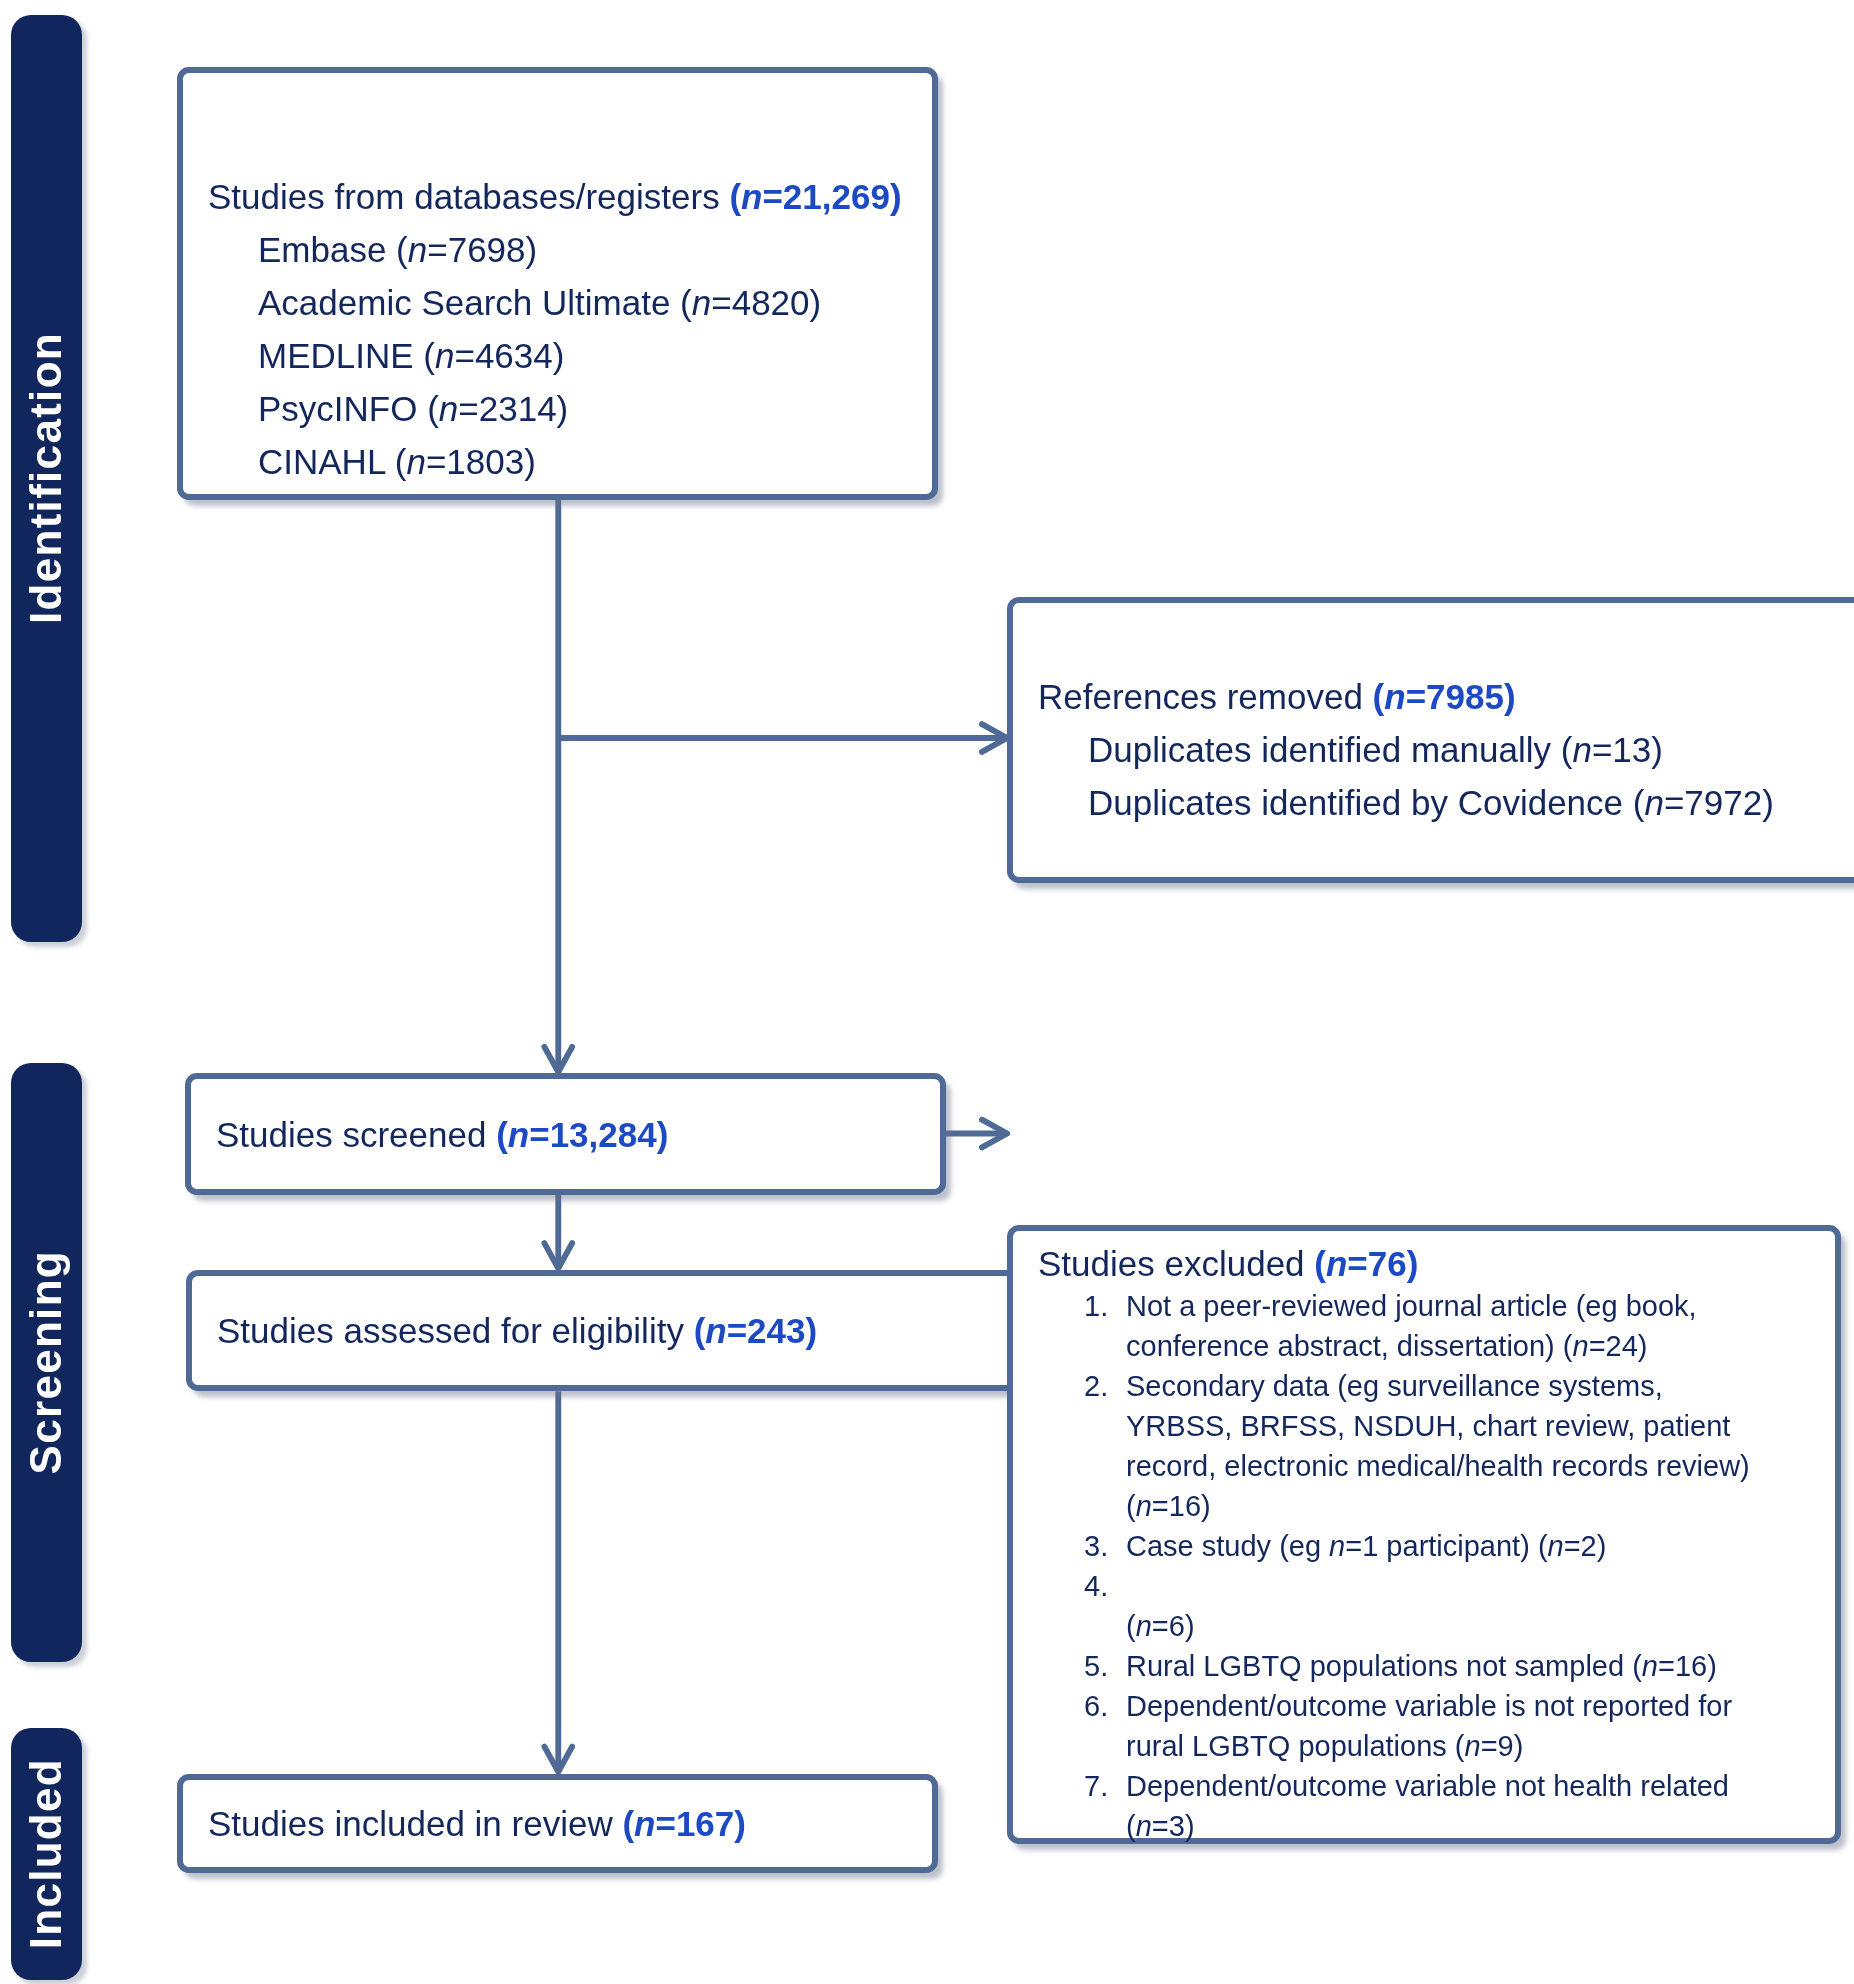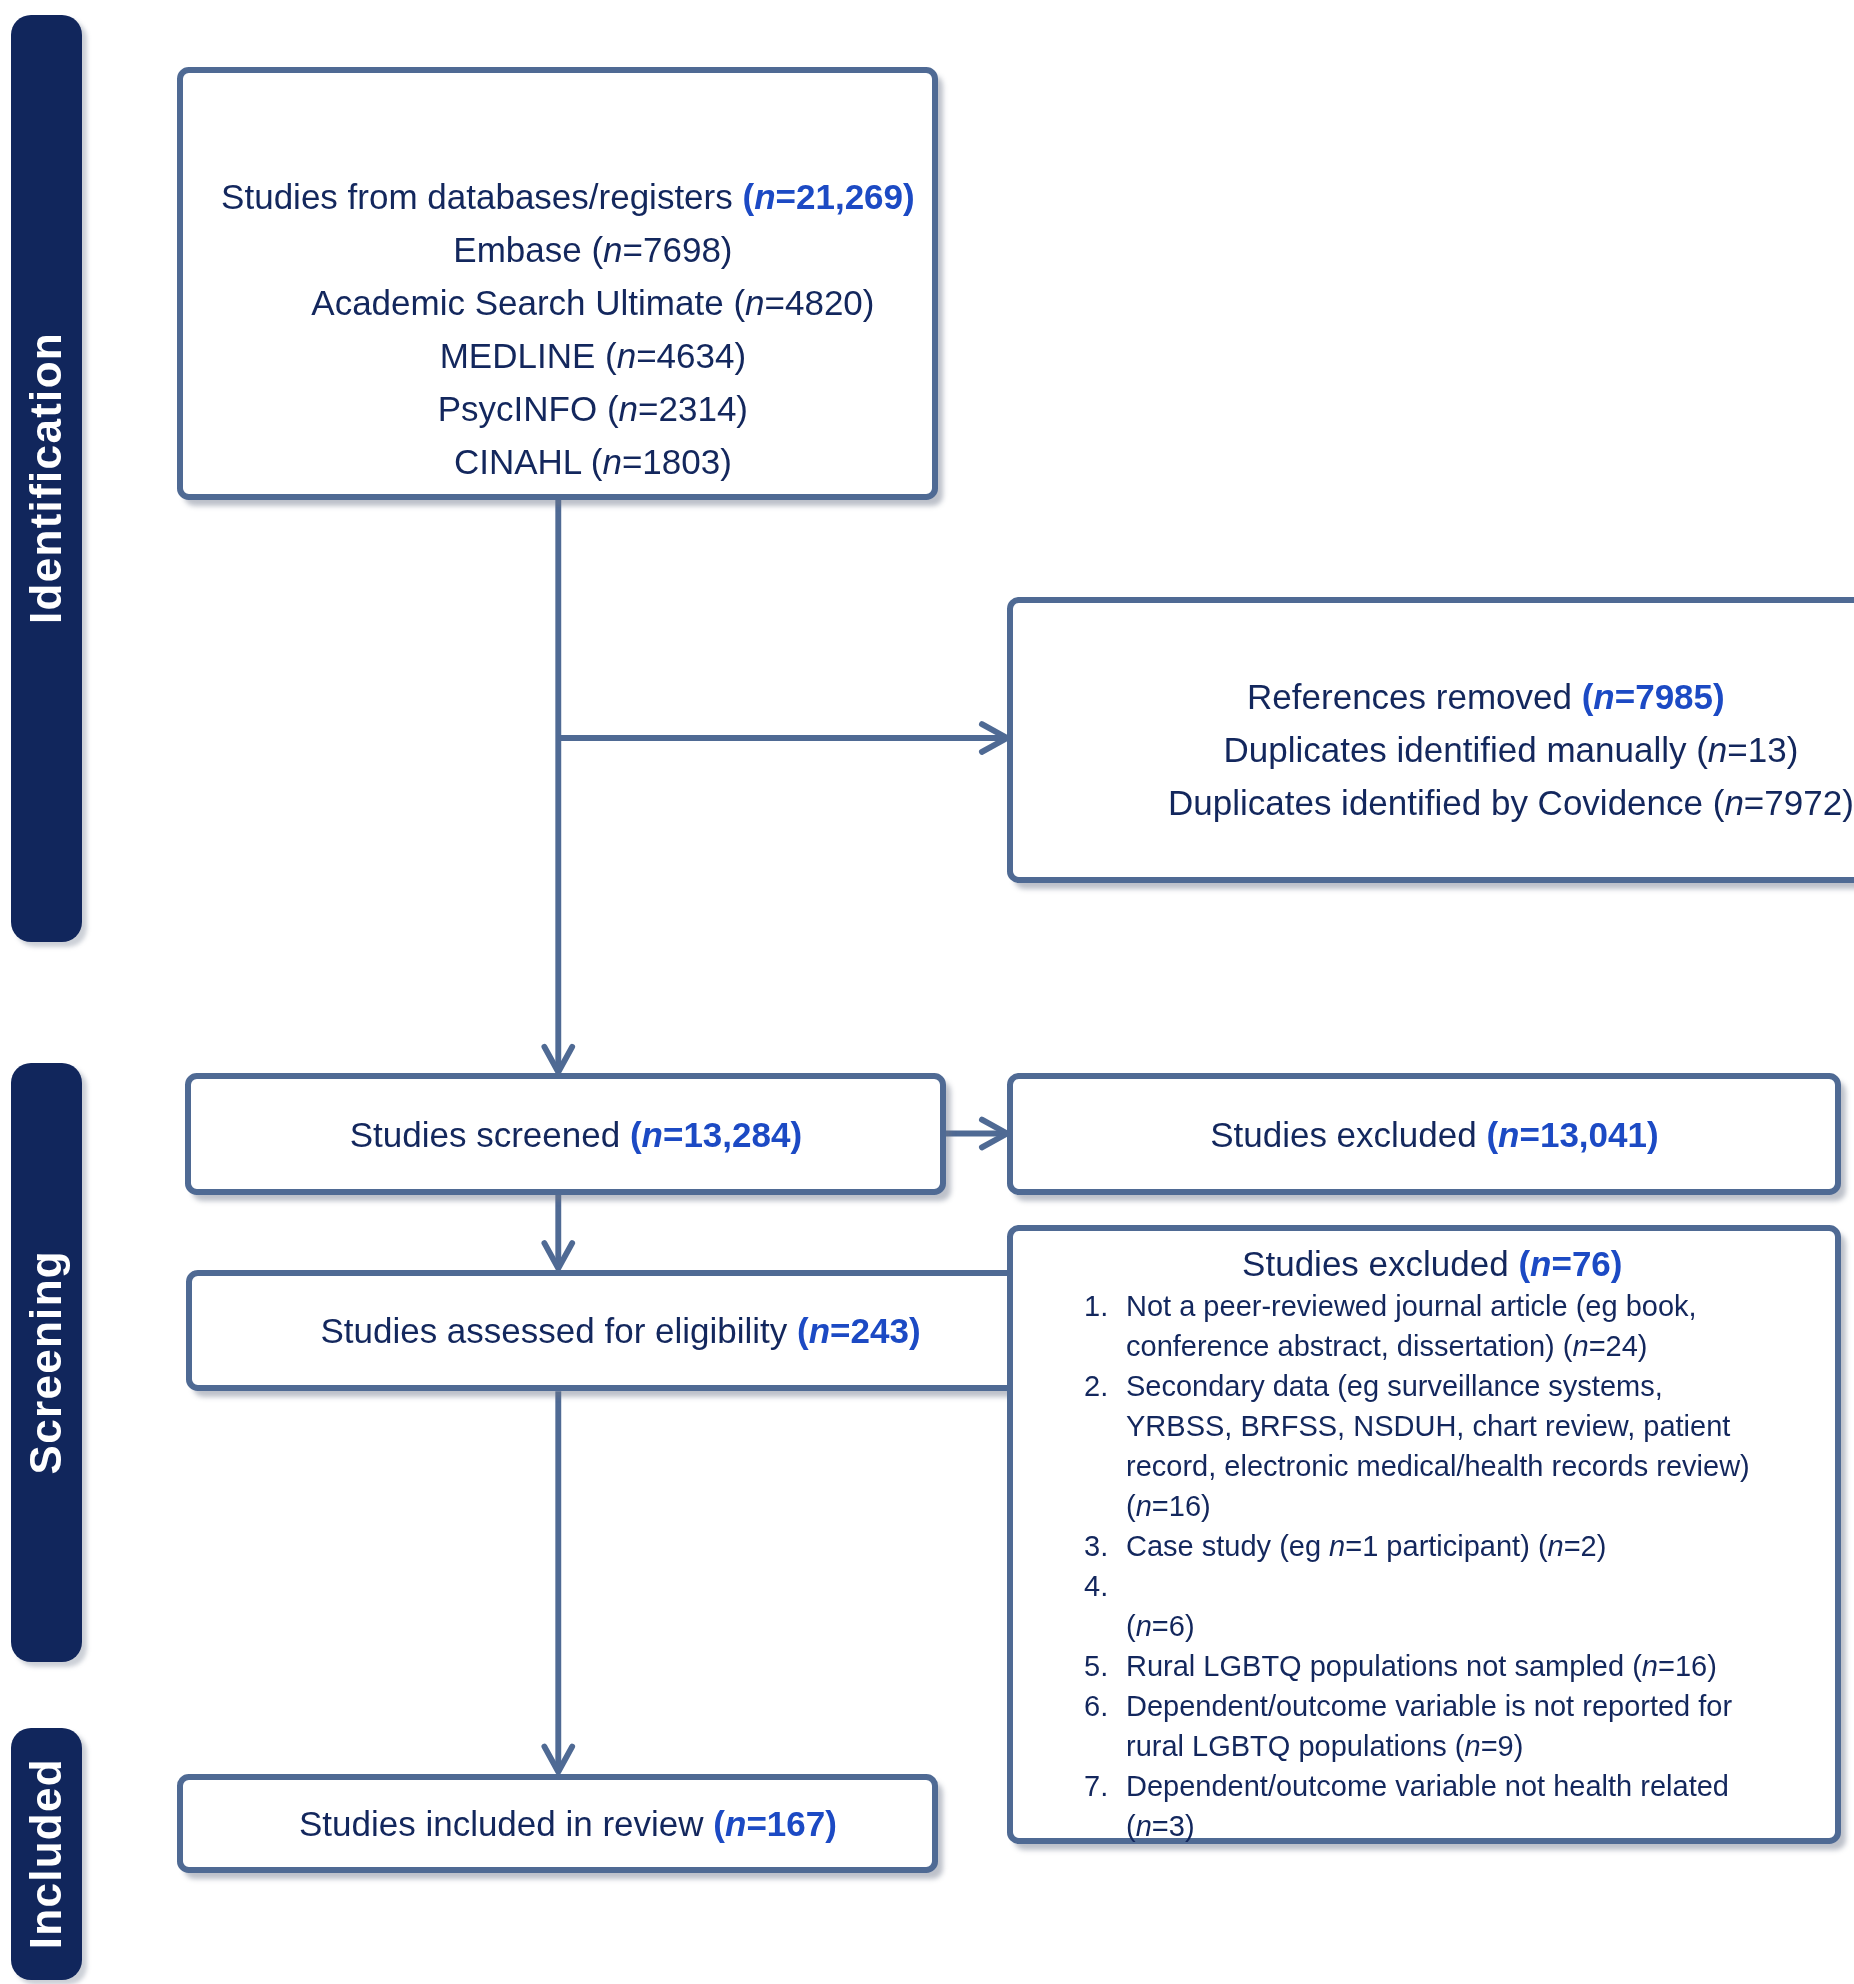--- a/index.html
+++ b/index.html
@@ -41,21 +41,21 @@
 
   .box{
     position:absolute;box-sizing:border-box;
     background:#fff;
     border:6.3px solid var(--border);
     border-radius:11.8px;
     box-shadow:6.3px 7.1px 5px -1.3px rgba(108,118,138,.45);
     display:flex;flex-direction:column;
     font-size:35px;line-height:53px;
   }
-  .line{white-space:nowrap;text-align:center;}
+  .line{white-space:nowrap;}
   .sub{padding-left:50px;}
   #box-databases{left:177px;top:67px;width:761px;height:433px;padding:97px 4.2px 8.4px 25px;}
   #box-references{left:1007px;top:597px;width:937px;height:286px;padding:67px 4.2px 8.4px 25px;}
   #box-screened{left:177px;top:1073px;width:761px;height:122px;justify-content:center;padding:0 4.2px 0 25px;margin-left:8px;}
   #box-excluded-screening{left:1007px;top:1073px;width:834px;height:122px;justify-content:center;padding:0 4.2px 0 25px;}
   #box-assessed{left:186px;top:1270px;width:859px;height:121px;justify-content:center;padding:0 15px 0 25px;}
   #box-excluded-eligibility{left:1007px;top:1225px;width:834px;height:619px;padding:10.5px 8.4px 6.3px 25px;}
   #box-excluded-eligibility .title{font-size:35px;line-height:44px;}
   #box-excluded-eligibility .num-list{font-size:29px;line-height:40px;}
   #box-included{left:177px;top:1774px;width:761px;height:99px;justify-content:center;padding:0 4.2px 0 25px;}
@@ -115,23 +115,20 @@
     <div>
         <div class="line sub"><span class="run-p">Duplicates identified manually (</span><span class="run-i">n</span><span class="run-p">=13)</span></div>
         <div class="line sub"><span class="run-p">Duplicates identified by Covidence (</span><span class="run-i">n</span><span class="run-p">=7972)</span></div>
       </div>
   </section>
 
   <section class="box" id="box-screened">
     <div class="line title"><span class="run-p">Studies screened </span><span class="run-b">(</span><span class="run-bi">n</span><span class="run-b">=13,284)</span></div>
   </section>
 
-  <section class="box" id="box-excluded-screening">
-    <div class="line title"><span class="run-p">Studies excluded </span><span class="run-b">(</span><span class="run-bi">n</span><span class="run-b">=13,041)</span></div>
-  </section>
 
   <section class="box" id="box-assessed">
     <div class="line title"><span class="run-p">Studies assessed for eligibility </span><span class="run-b">(</span><span class="run-bi">n</span><span class="run-b">=243)</span></div>
   </section>
 
   <section class="box" id="box-excluded-eligibility">
     <div class="line title"><span class="run-p">Studies excluded </span><span class="run-b">(</span><span class="run-bi">n</span><span class="run-b">=76)</span></div>
     <div class="num-list">
         <div class="num-item">
           <span class="marker">1.</span>

